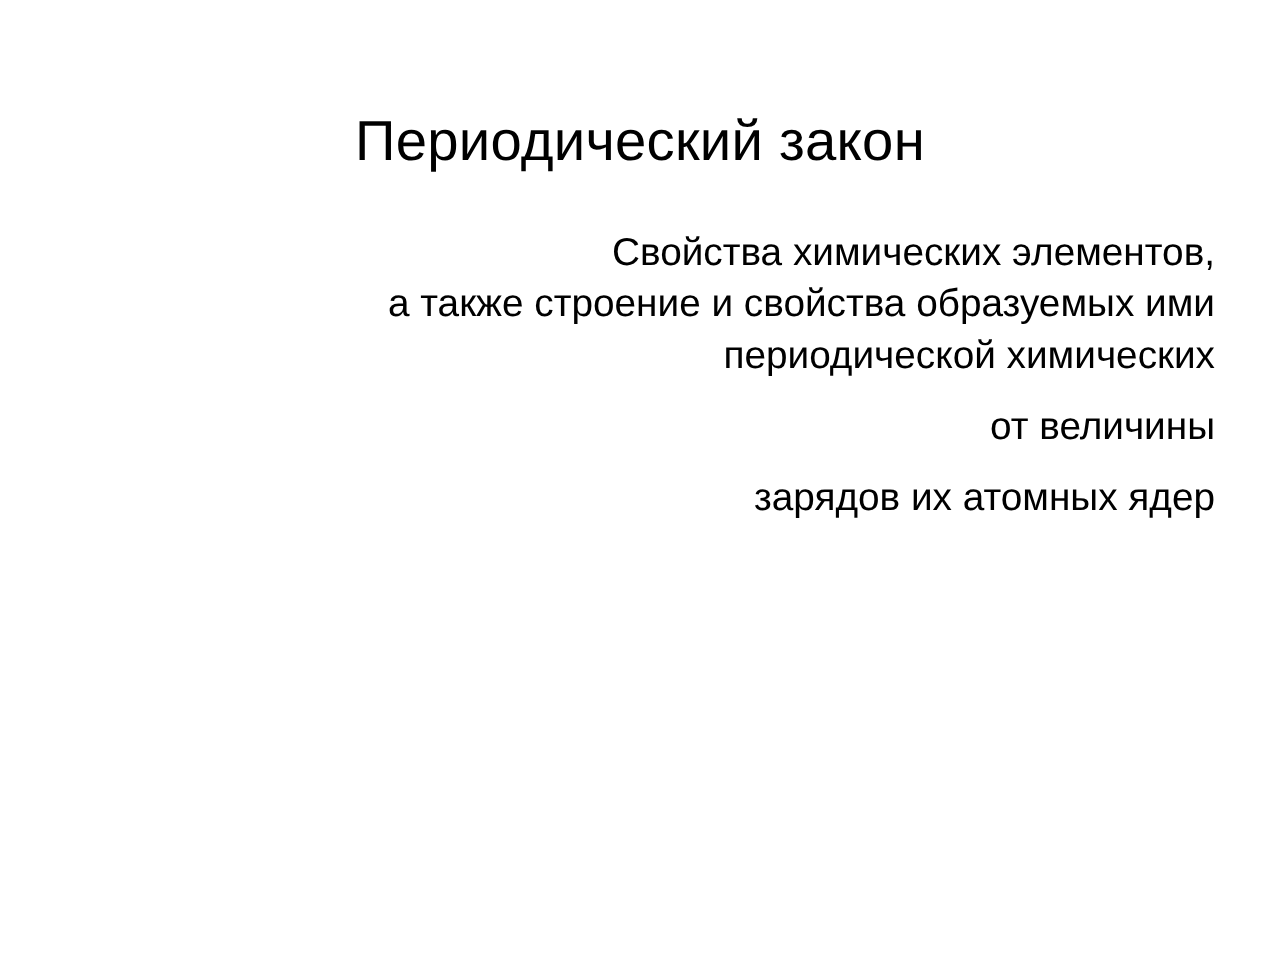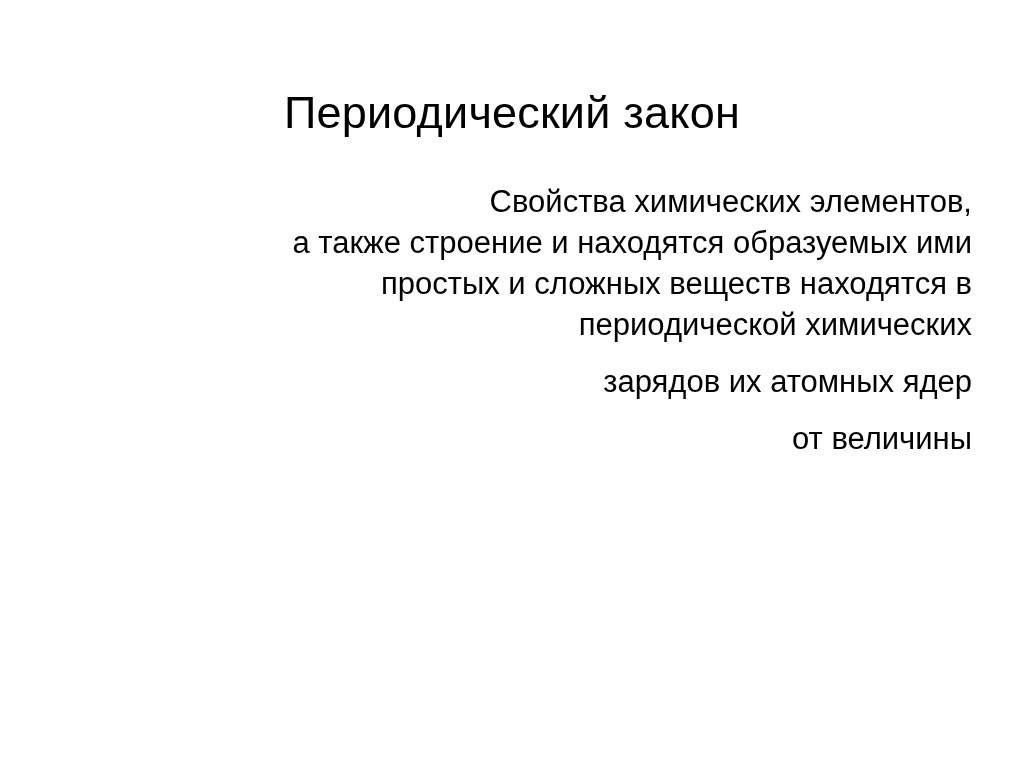--- a/index.html
+++ b/index.html
@@ -53,20 +53,19 @@
 </style>
 </head>
 <body>
 
 <div class="slide">
 
   <h1 class="slide-title">Периодический закон</h1>
 
   <div class="slide-body">
     <div class="body-line">Свойства химических элементов,</div>
-    <div class="body-line">а также строение и находятся образуемых ими</div>
-    <div class="body-line">простых и сложных веществ находятся в</div>
+    <div class="body-line">а также строение и свойства образуемых ими</div>
     <div class="body-line">периодической химических</div>
+    <div class="body-line gap-before">от величины</div>
     <div class="body-line gap-before">зарядов их атомных ядер</div>
-    <div class="body-line gap-before">от величины</div>
   </div>
 
 </div>
 
 </body></html>

